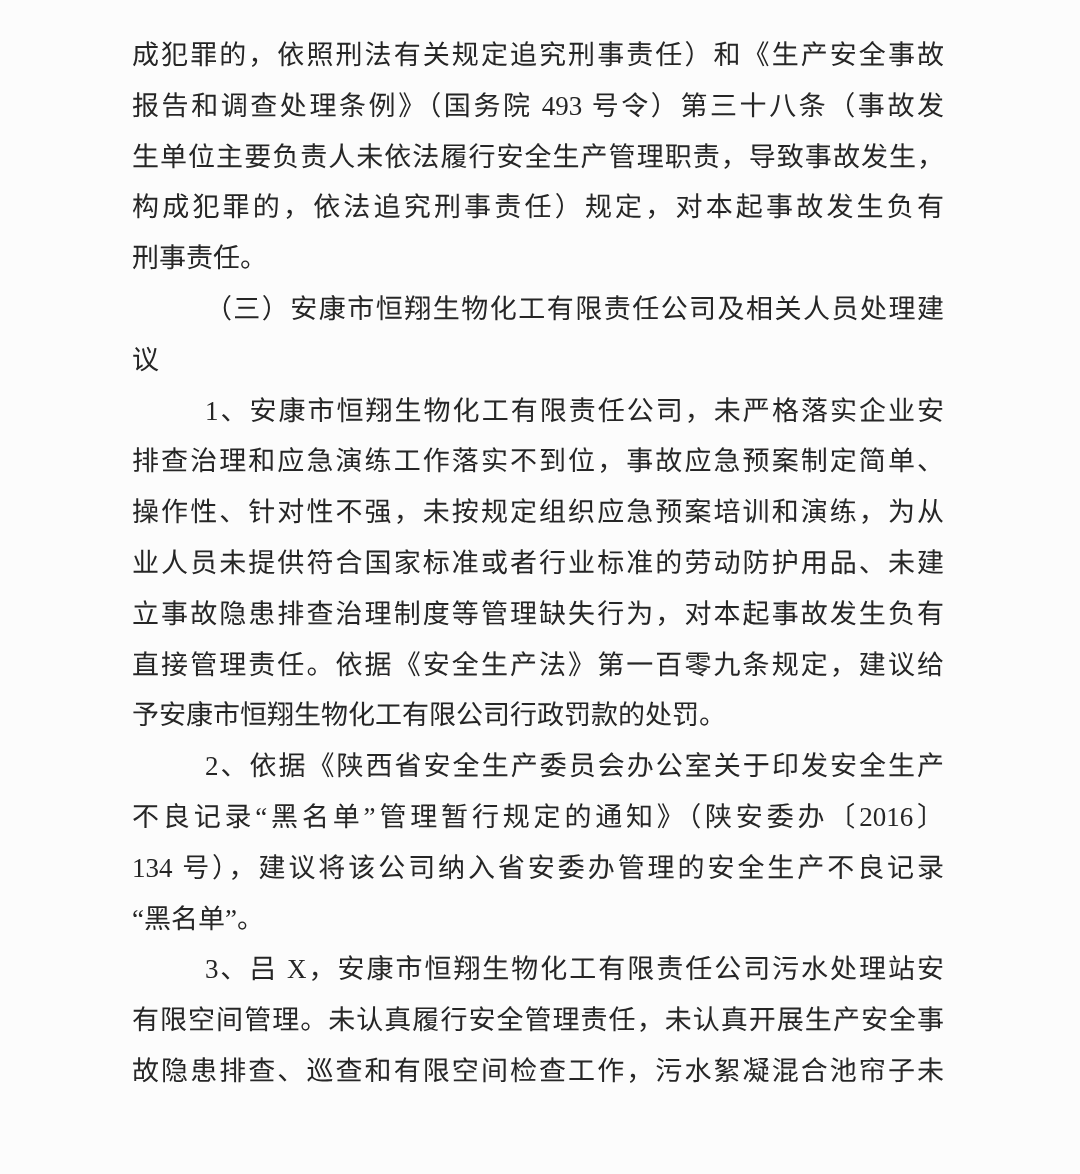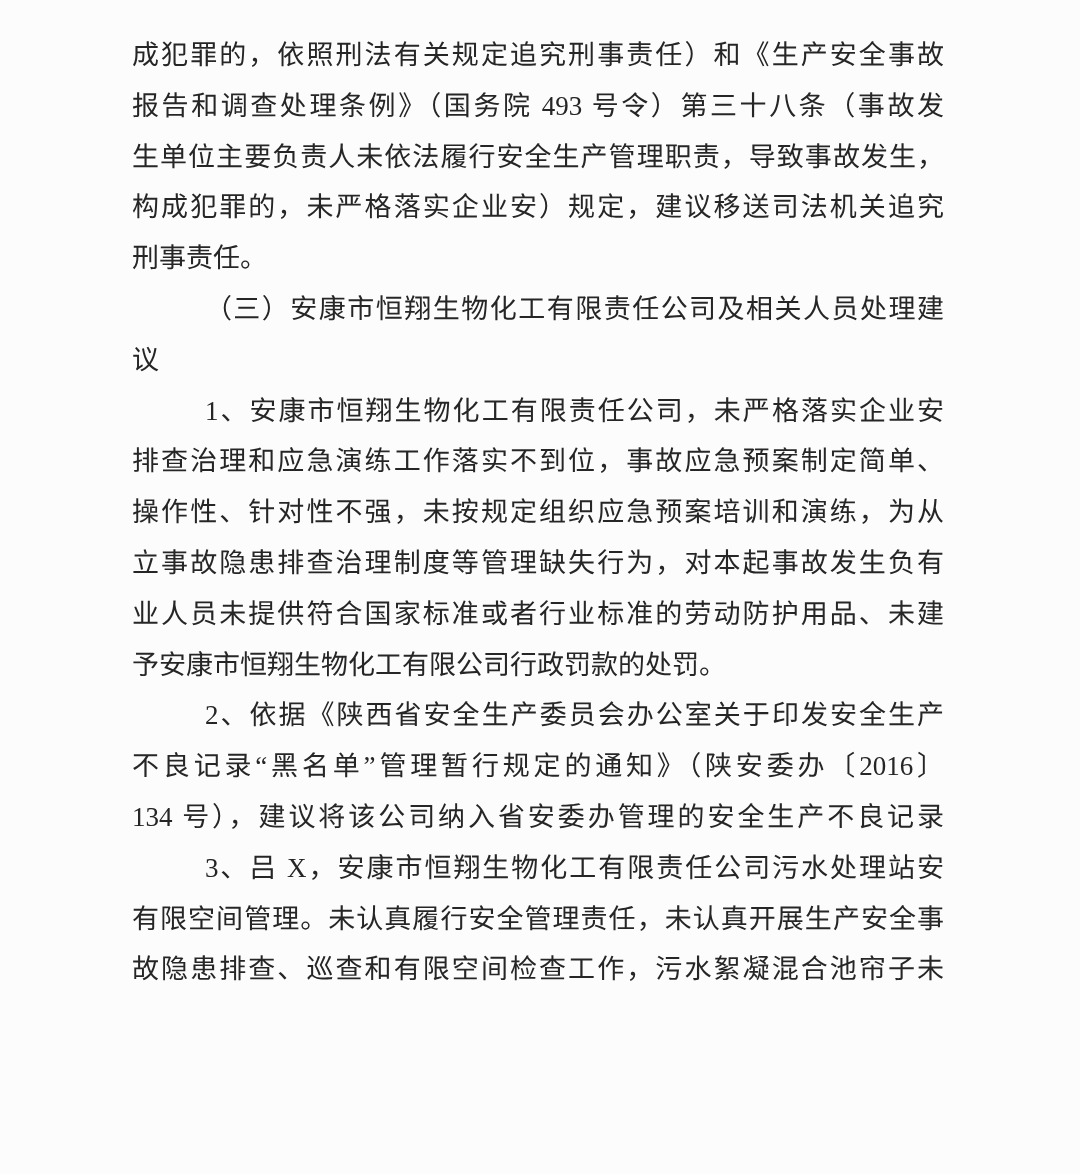--- a/index.html
+++ b/index.html
@@ -44,30 +44,32 @@
   }
 </style>
 </head>
 <body style="background: rgb(252, 252, 252);">
 
 <div class="page" style="background: rgb(252, 252, 252);">
   <div class="textblock" id="textblock" style="color: rgb(38, 38, 38);">
       <div class="line">成犯罪的，依照刑法有关规定追究刑事责任）和《生产安全事故</div>
       <div class="line">报告和调查处理条例》（国务院 493 号令）第三十八条（事故发</div>
       <div class="line">生单位主要负责人未依法履行安全生产管理职责，导致事故发生，</div>
-      <div class="line">构成犯罪的，未严格落实企业安）规定，建议移送司法机关追究</div>
+      <div class="line">构成犯罪的，依法追究刑事责任）规定，对本起事故发生负有</div>
       <div class="line short">刑事责任。</div>
       <div class="line indent">（三）安康市恒翔生物化工有限责任公司及相关人员处理建</div>
       <div class="line short">议</div>
       <div class="line indent">1、安康市恒翔生物化工有限责任公司，未严格落实企业安</div>
       <div class="line">排查治理和应急演练工作落实不到位，事故应急预案制定简单、</div>
       <div class="line">操作性、针对性不强，未按规定组织应急预案培训和演练，为从</div>
+      <div class="line">业人员未提供符合国家标准或者行业标准的劳动防护用品、未建</div>
       <div class="line">立事故隐患排查治理制度等管理缺失行为，对本起事故发生负有</div>
-      <div class="line">业人员未提供符合国家标准或者行业标准的劳动防护用品、未建</div>
+      <div class="line">直接管理责任。依据《安全生产法》第一百零九条规定，建议给</div>
       <div class="line short">予安康市恒翔生物化工有限公司行政罚款的处罚。</div>
       <div class="line indent">2、依据《陕西省安全生产委员会办公室关于印发安全生产</div>
       <div class="line">不良记录“黑名单”管理暂行规定的通知》（陕安委办〔2016〕</div>
       <div class="line">134 号），建议将该公司纳入省安委办管理的安全生产不良记录</div>
+      <div class="line short">“黑名单”。</div>
       <div class="line indent">3、吕 X，安康市恒翔生物化工有限责任公司污水处理站安</div>
       <div class="line">有限空间管理。未认真履行安全管理责任，未认真开展生产安全事</div>
       <div class="line">故隐患排查、巡查和有限空间检查工作，污水絮凝混合池帘子未</div>
     </div>
 </div>
 
 </body></html>

